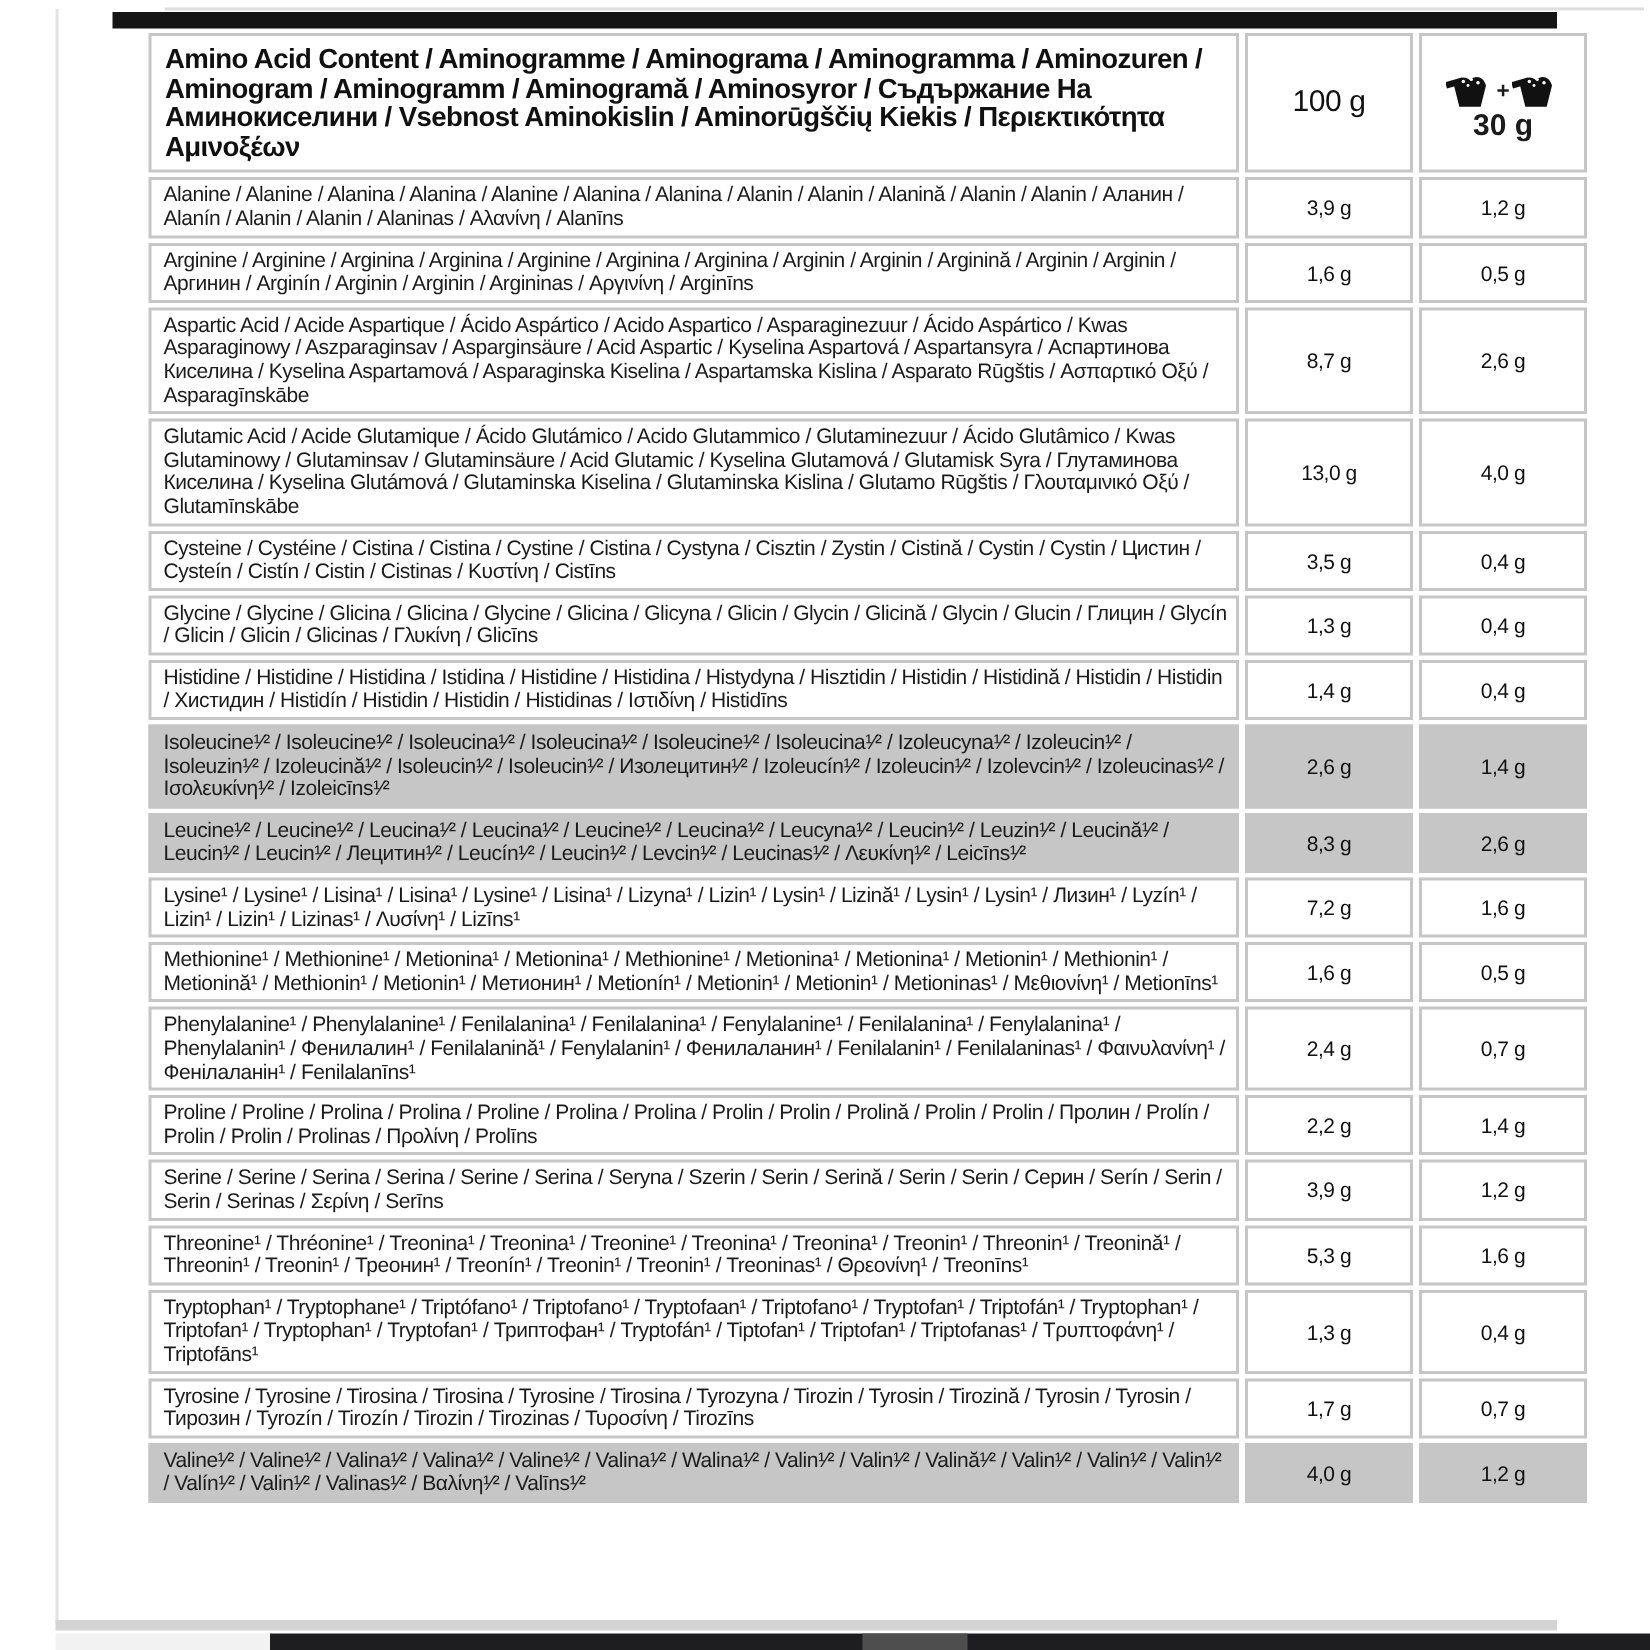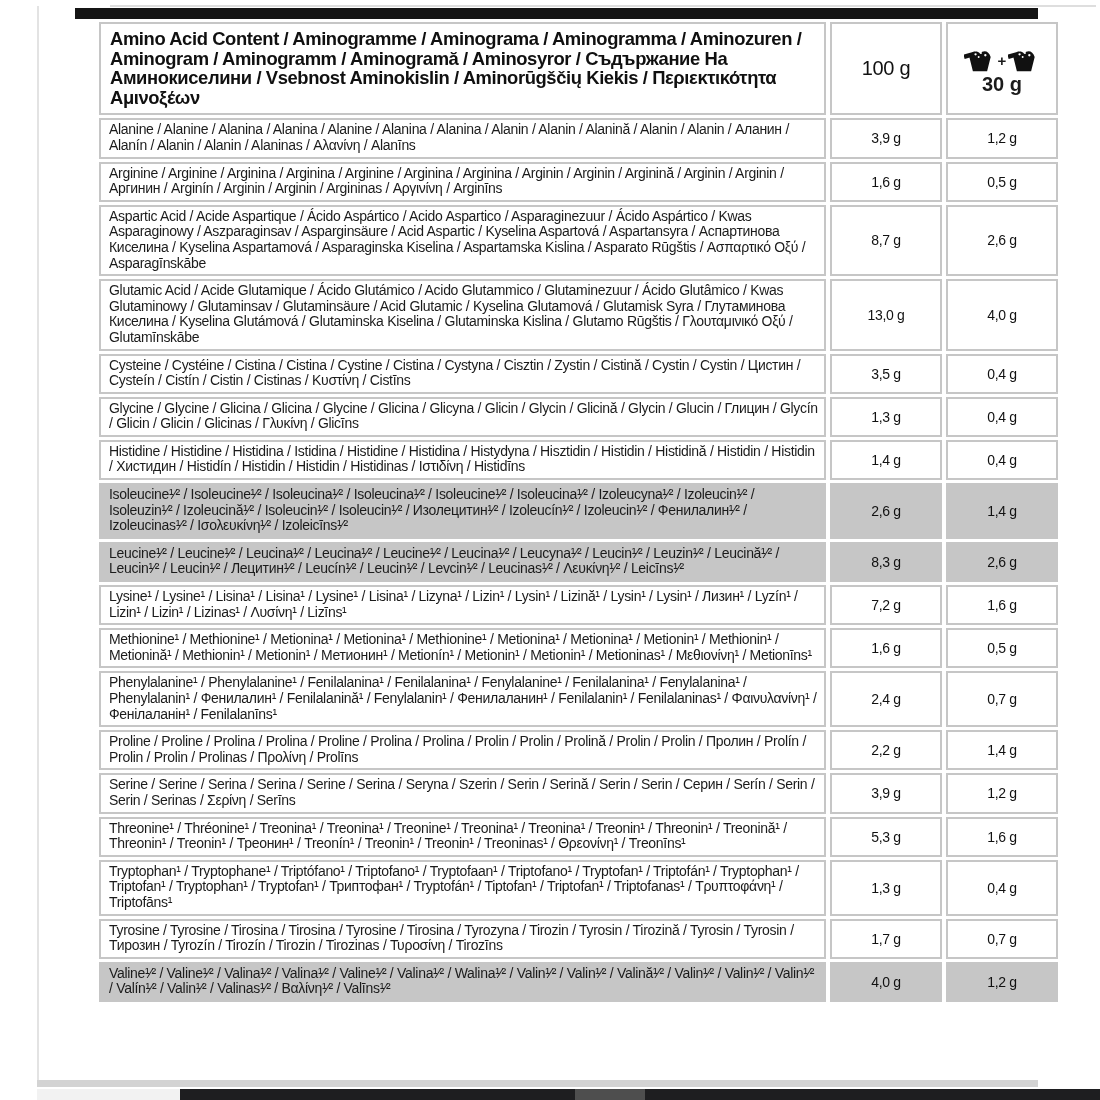--- a/index.html
+++ b/index.html
@@ -107,21 +107,21 @@
         <div class="cell name-cell">Glycine / Glycine / Glicina / Glicina / Glycine / Glicina / Glicyna / Glicin / Glycin / Glicină / Glycin / Glucin / Глицин / Glycín / Glicin / Glicin / Glicinas / Γλυκίνη / Glicīns</div>
         <div class="cell val-cell">1,3 g</div>
         <div class="cell val-cell">0,4 g</div>
       </div>
       <div class="grid-row">
         <div class="cell name-cell">Histidine / Histidine / Histidina / Istidina / Histidine / Histidina / Histydyna / Hisztidin / Histidin / Histidină / Histidin / Histidin / Хистидин / Histidín / Histidin / Histidin / Histidinas / Ιστιδίνη / Histidīns</div>
         <div class="cell val-cell">1,4 g</div>
         <div class="cell val-cell">0,4 g</div>
       </div>
       <div class="grid-row row-shaded">
-        <div class="cell name-cell">Isoleucine¹⁄² / Isoleucine¹⁄² / Isoleucina¹⁄² / Isoleucina¹⁄² / Isoleucine¹⁄² / Isoleucina¹⁄² / Izoleucyna¹⁄² / Izoleucin¹⁄² / Isoleuzin¹⁄² / Izoleucină¹⁄² / Isoleucin¹⁄² / Isoleucin¹⁄² / Изолецитин¹⁄² / Izoleucín¹⁄² / Izoleucin¹⁄² / Фенилалин¹⁄² / Izoleucinas¹⁄² / Ισολευκίνη¹⁄² / Izoleicīns¹⁄²</div>
+        <div class="cell name-cell">Isoleucine¹⁄² / Isoleucine¹⁄² / Isoleucina¹⁄² / Isoleucina¹⁄² / Isoleucine¹⁄² / Isoleucina¹⁄² / Izoleucyna¹⁄² / Izoleucin¹⁄² / Isoleuzin¹⁄² / Izoleucină¹⁄² / Isoleucin¹⁄² / Isoleucin¹⁄² / Изолецитин¹⁄² / Izoleucín¹⁄² / Izoleucin¹⁄² / Izolevcin¹⁄² / Izoleucinas¹⁄² / Ισολευκίνη¹⁄² / Izoleicīns¹⁄²</div>
         <div class="cell val-cell">2,6 g</div>
         <div class="cell val-cell">1,4 g</div>
       </div>
       <div class="grid-row row-shaded">
         <div class="cell name-cell">Leucine¹⁄² / Leucine¹⁄² / Leucina¹⁄² / Leucina¹⁄² / Leucine¹⁄² / Leucina¹⁄² / Leucyna¹⁄² / Leucin¹⁄² / Leuzin¹⁄² / Leucină¹⁄² / Leucin¹⁄² / Leucin¹⁄² / Лецитин¹⁄² / Leucín¹⁄² / Leucin¹⁄² / Levcin¹⁄² / Leucinas¹⁄² / Λευκίνη¹⁄² / Leicīns¹⁄²</div>
         <div class="cell val-cell">8,3 g</div>
         <div class="cell val-cell">2,6 g</div>
       </div>
       <div class="grid-row">
         <div class="cell name-cell">Lysine¹ / Lysine¹ / Lisina¹ / Lisina¹ / Lysine¹ / Lisina¹ / Lizyna¹ / Lizin¹ / Lysin¹ / Lizină¹ / Lysin¹ / Lysin¹ / Лизин¹ / Lyzín¹ / Lizin¹ / Lizin¹ / Lizinas¹ / Λυσίνη¹ / Lizīns¹</div>

